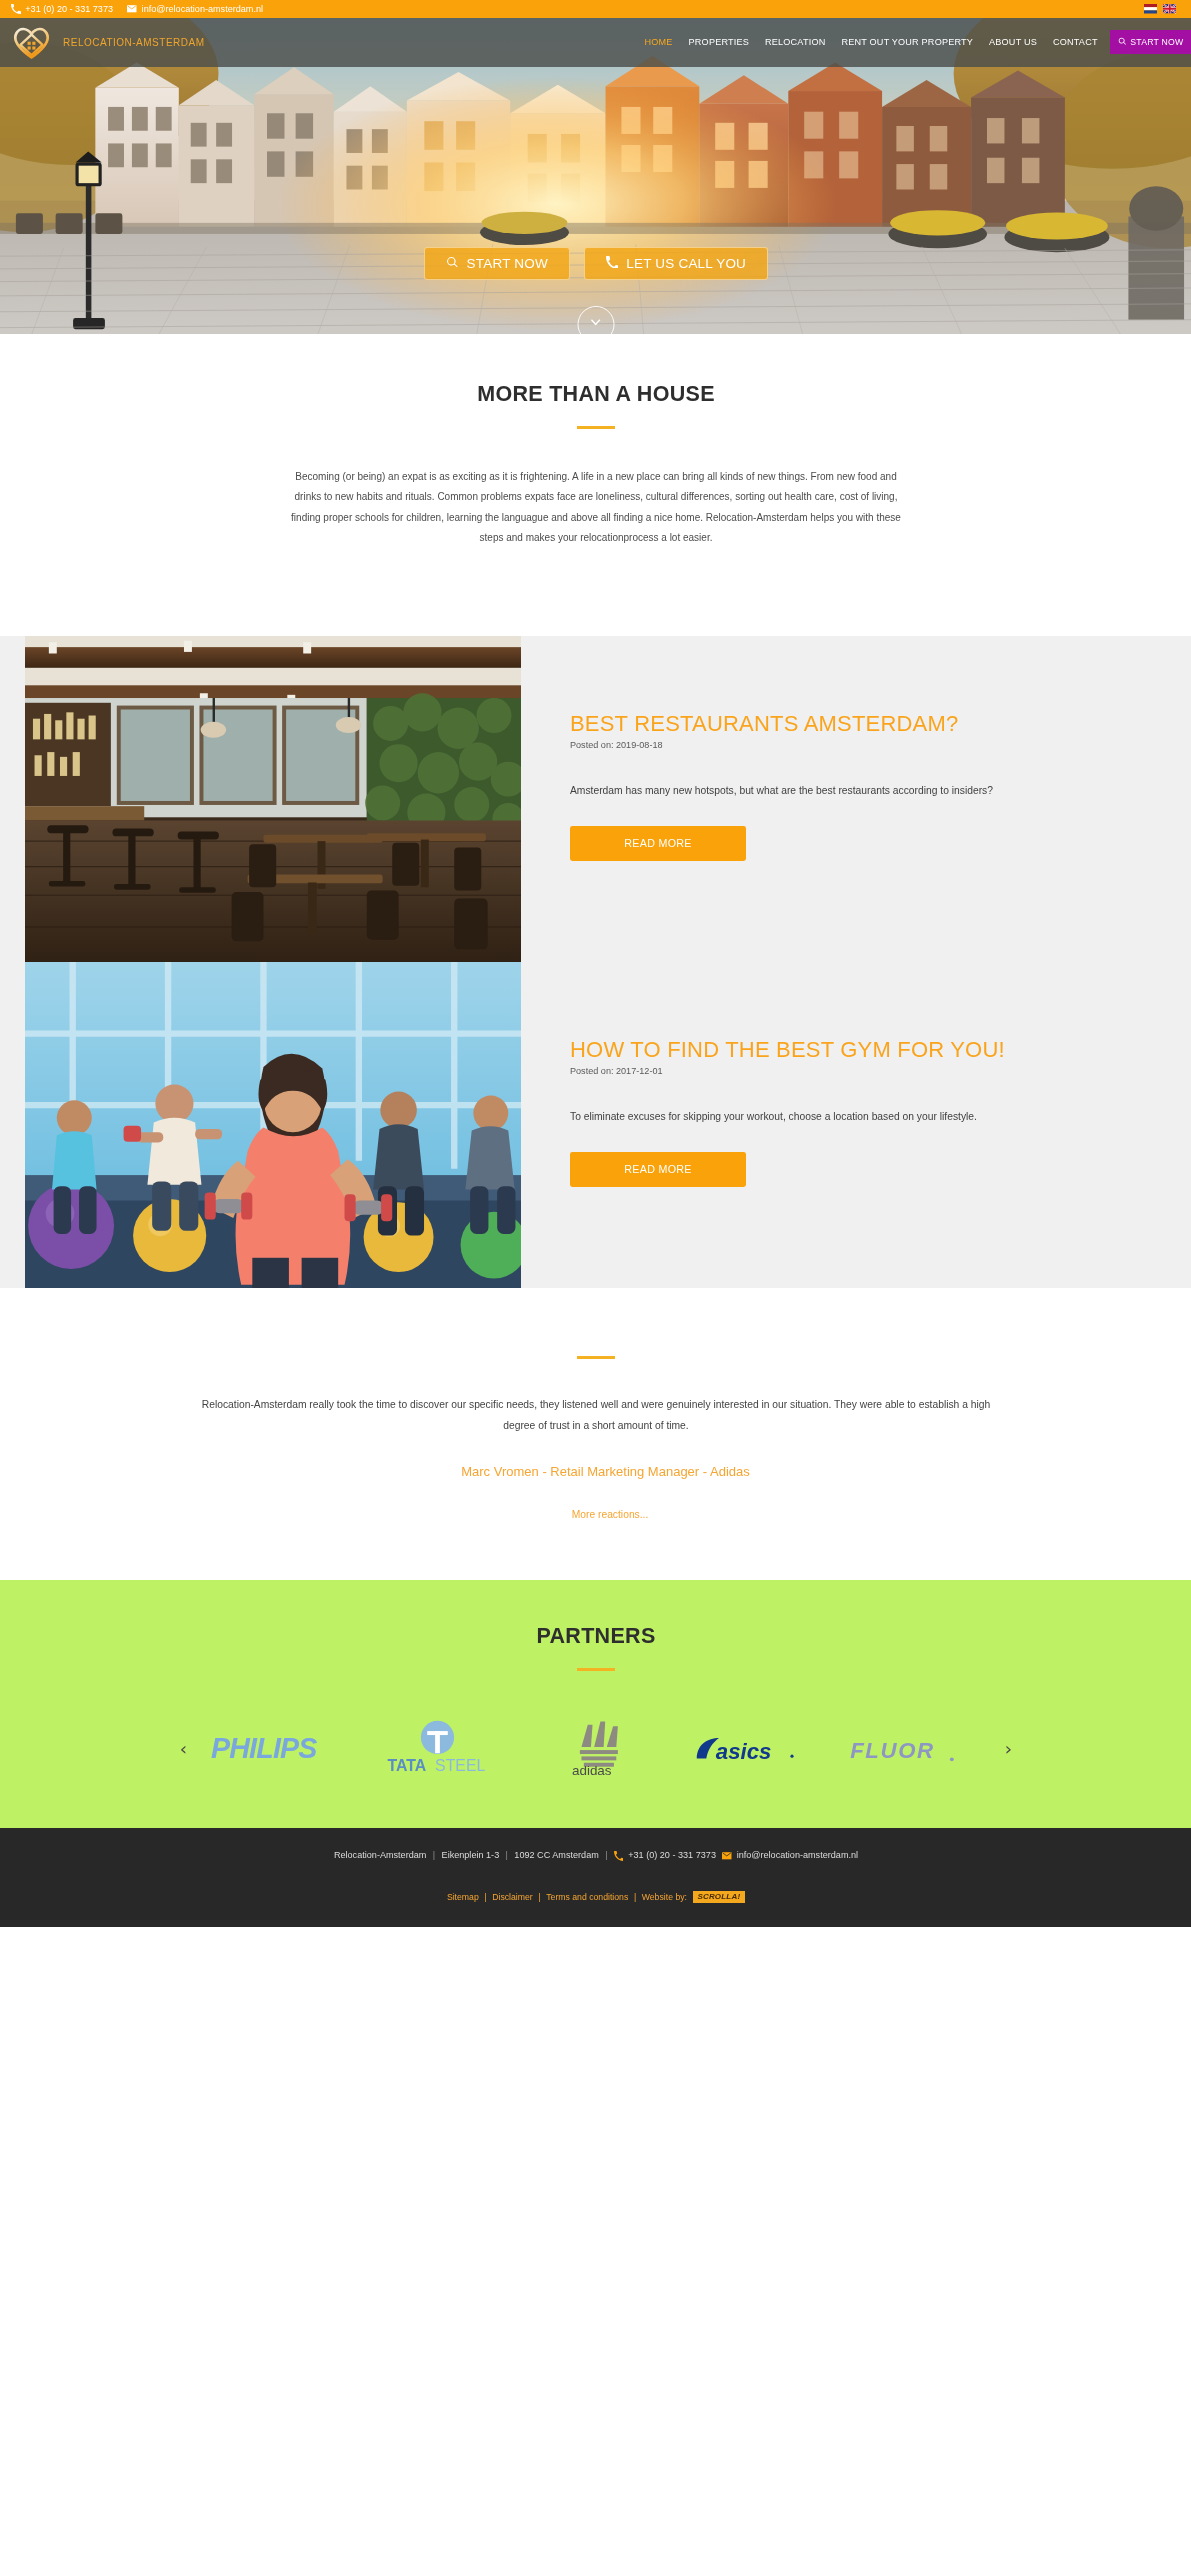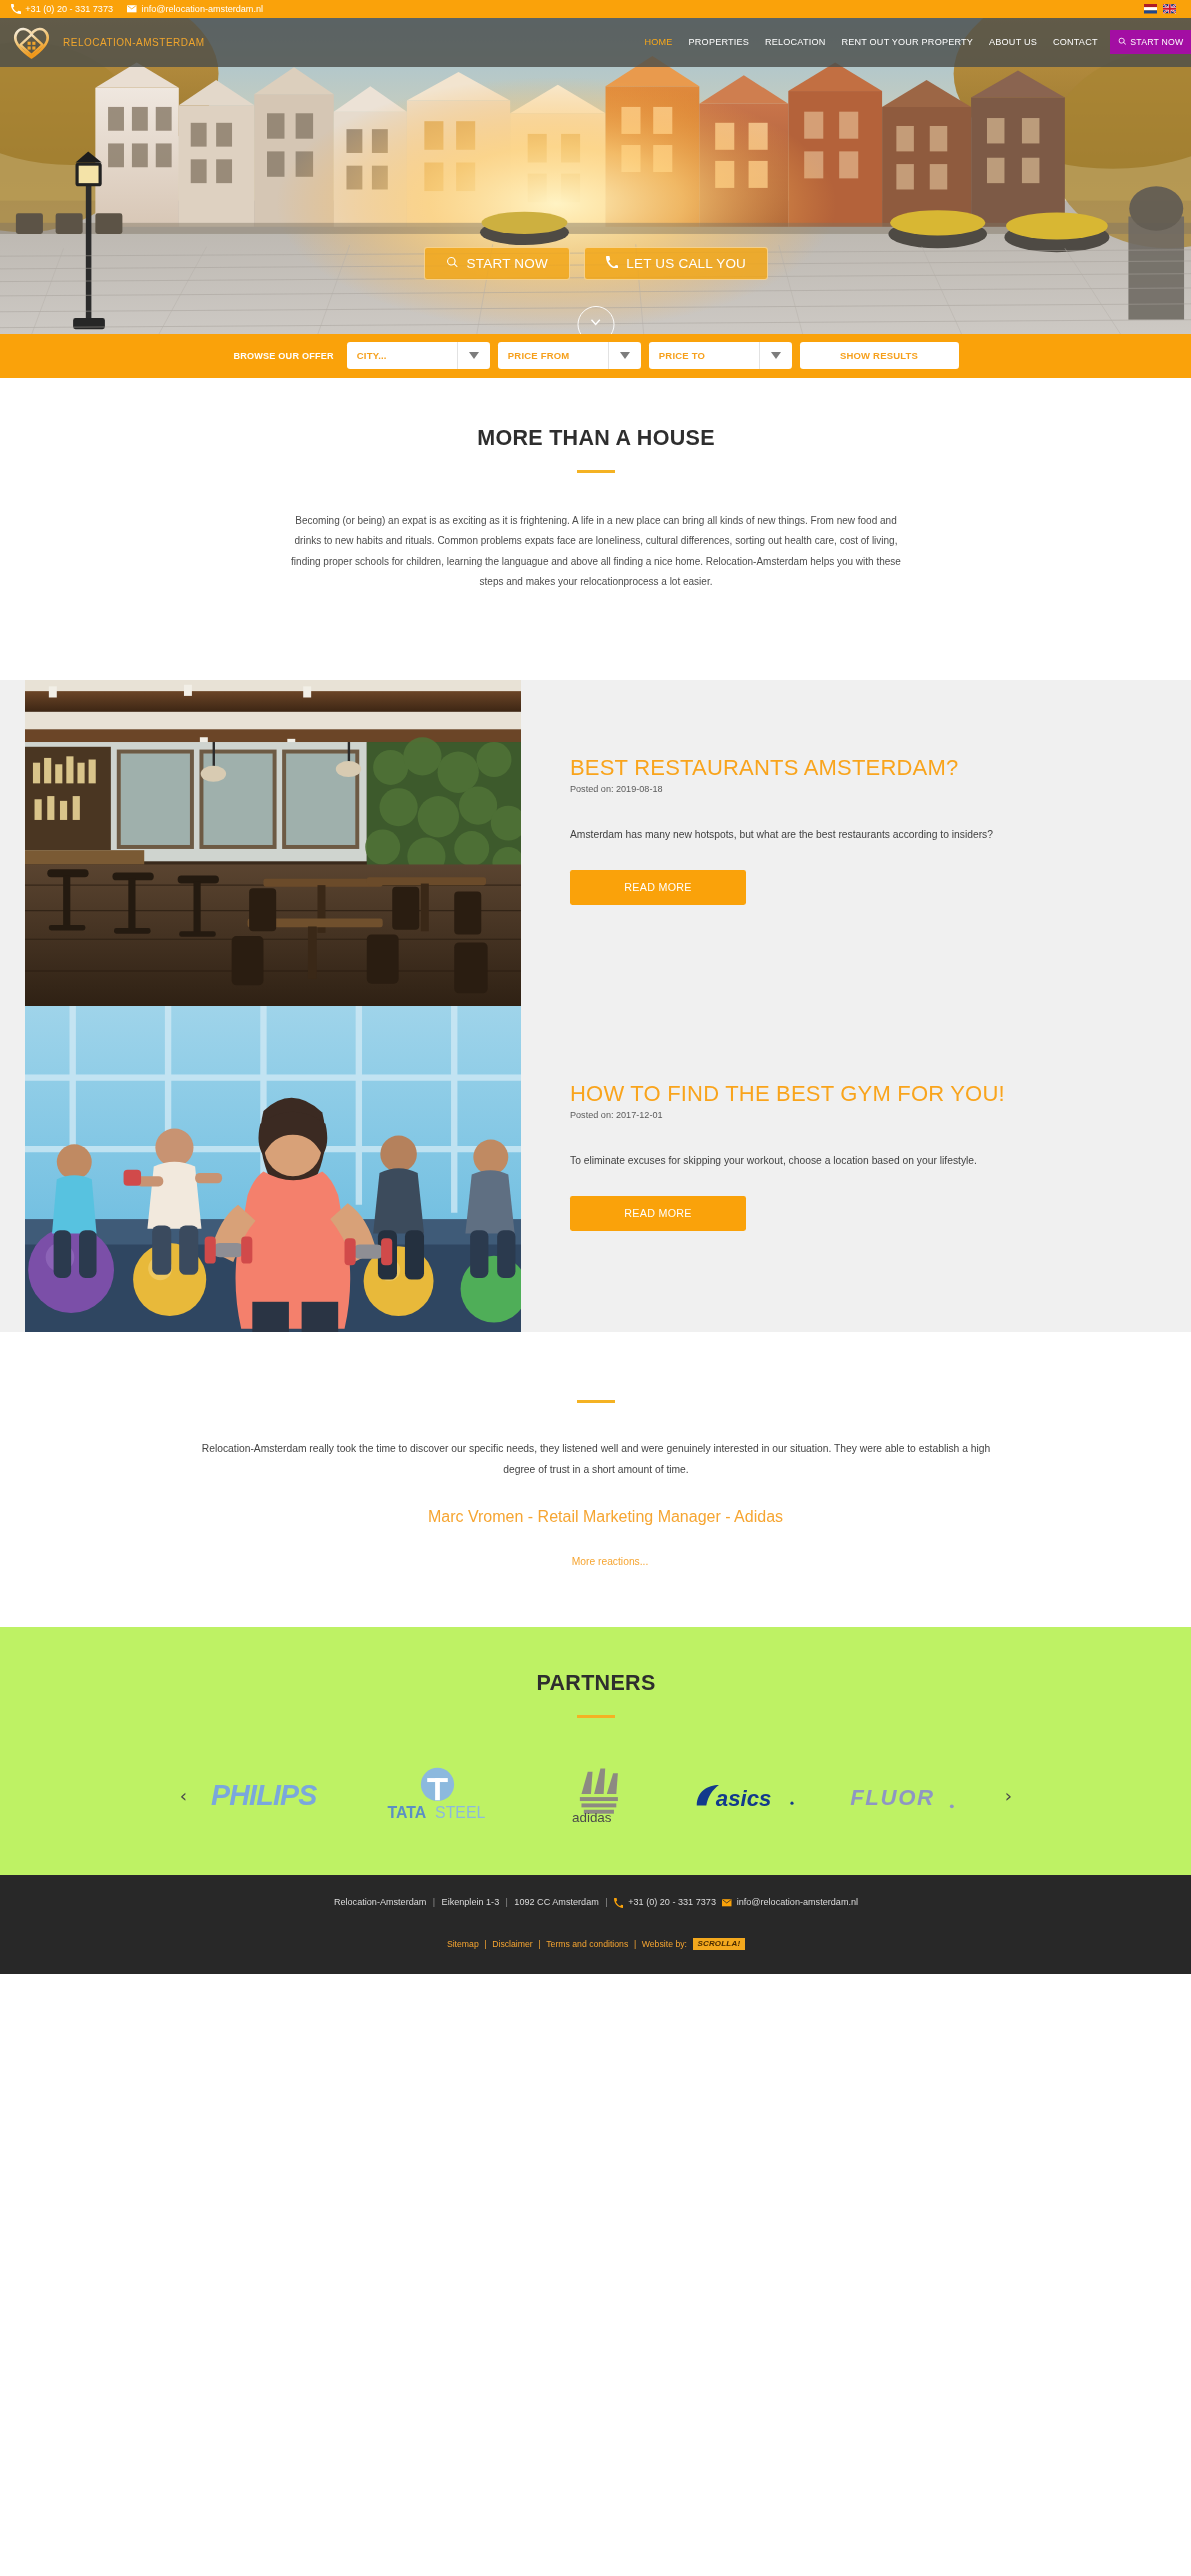--- a/index.html
+++ b/index.html
@@ -252,21 +252,21 @@
   .review-text {
     max-width: 795px;
     margin: 35px auto 0 auto;
     font-size: 10.3px;
     line-height: 2.1;
     color: #434343;
   }
   .review-author {
     margin-top: 27px;
     color: #f6a531;
-    font-size: 16px;
+    font-size: 13px;
     padding-left: 19px;
   }
   .review-more {
     margin-top: 30px;
     color: #f6a531;
     font-size: 10.3px;
     cursor: pointer;
     display: inline-block;
     padding-left: 28px;
   }
@@ -615,46 +615,20 @@
 
     <div class="scrolldown">
       <span>
         <svg viewBox="0 0 24 24">
             <polyline points="5,8 12,16 19,8"></polyline>
           </svg>
       </span>
     </div>
   </div>
 
-  <div class="searchbar">
-    <div class="sb-label">BROWSE OUR OFFER</div>
-
-    <div class="sb-select">
-      <span class="sb-val">CITY...</span>
-      <span class="sb-arrow">
-          <i></i>
-        </span>
-    </div>
-
-    <div class="sb-select">
-      <span class="sb-val">PRICE FROM</span>
-      <span class="sb-arrow">
-          <i></i>
-        </span>
-    </div>
-
-    <div class="sb-select">
-      <span class="sb-val">PRICE TO</span>
-      <span class="sb-arrow">
-          <i></i>
-        </span>
-    </div>
-
-    <div class="sb-button">SHOW RESULTS</div>
-  </div>
 
   <div class="intro">
     <div class="sec-title">MORE THAN A HOUSE</div>
     <div class="sec-rule"></div>
     <div class="intro-copy">Becoming (or being) an expat is as exciting as it is frightening. A life in a new place can bring all kinds of new things. From new food and drinks to new habits and rituals. Common problems expats face are loneliness, cultural differences, sorting out health care, cost of living, finding proper schools for children, learning the languague and above all finding a nice home. Relocation-Amsterdam helps you with these steps and makes your relocationprocess a lot easier.</div>
   </div>
 
   <div class="blog">
 
     <div class="blog-row">

